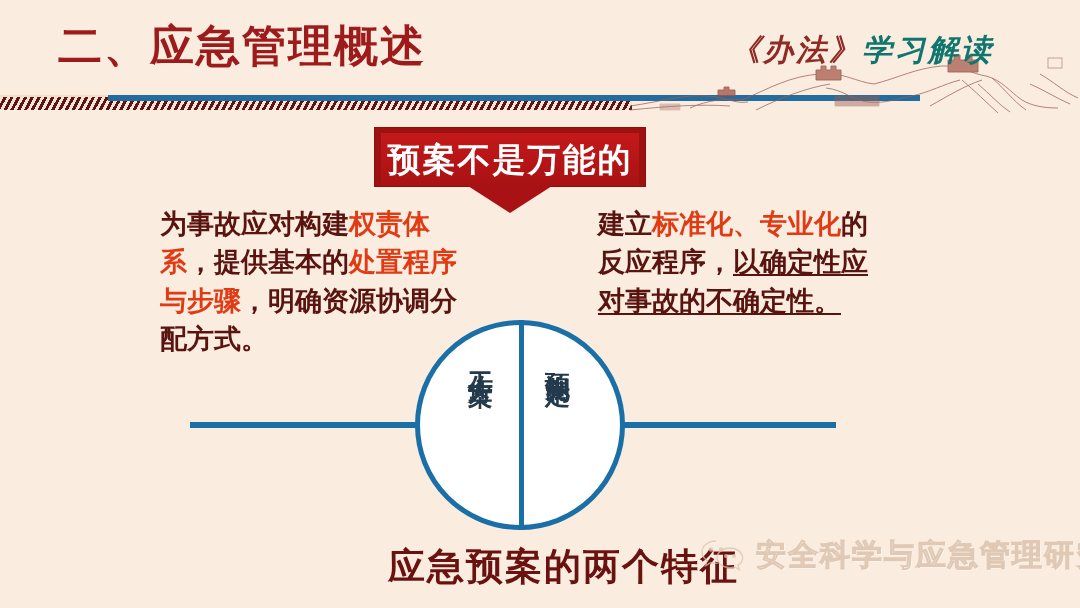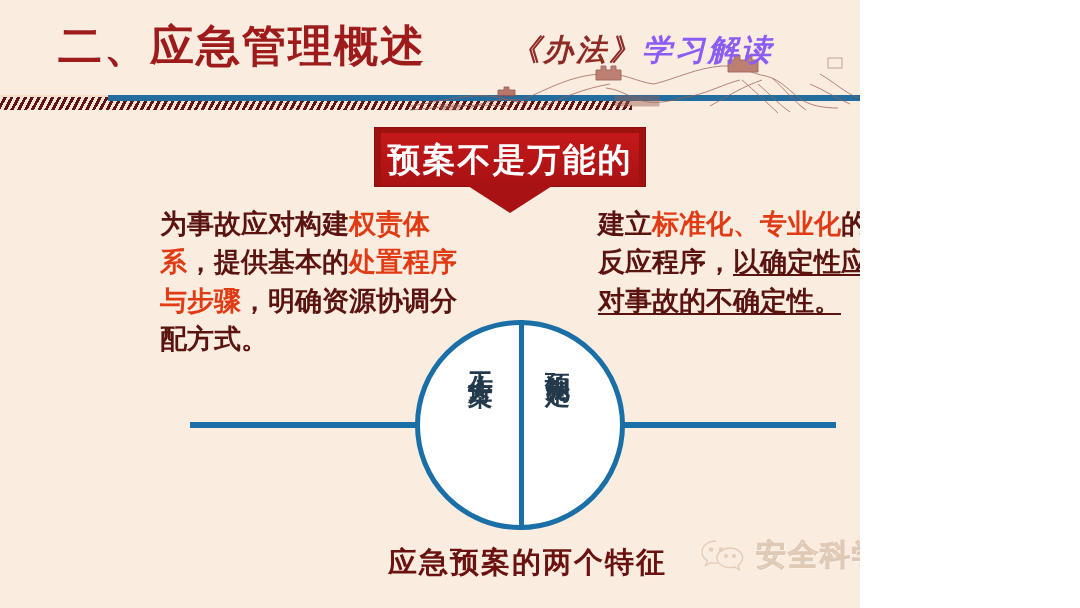--- a/index.html
+++ b/index.html
@@ -2,21 +2,21 @@
 <html><head>
 <meta charset="utf-8">
 <style>
   html, body {
     margin: 0;
     padding: 0;
     background: #ffffff;
   }
   #slide {
     position: relative;
-    width: 860px;
+    width: 1080px;
     height: 608px;
     overflow: hidden;
     background: #fbece0;
     font-family: "Liberation Sans", "DejaVu Sans", sans-serif;
     -webkit-font-smoothing: antialiased;
   }
 
   
   .header-title {
     position: absolute;
@@ -75,21 +75,21 @@
     right: 86px;
     top: 30px;
     font-size: 30px;
     font-weight: bold;
     font-style: italic;
     color: #8d2b24;
     font-family: "Liberation Serif", "DejaVu Serif", serif;
     letter-spacing: 3px;
     white-space: nowrap;
   }
-  .slogan-cn .accent { color: #8b5cf6; }
+  .slogan-cn .accent { color: #0f766e; }
 
   
   .banner-wrap {
     position: absolute;
     left: 374px;
     top: 127px;
     width: 272px;
     height: 60px;
   }
   .banner-box {
@@ -189,21 +189,21 @@
     line-height: 1;
   }
   #label-left  { left: 468px; top: 352px; }
   #label-right { left: 545px; top: 352px; }
 
   
   .footer-caption {
     position: absolute;
     left: 388px;
     top: 548px;
-    font-size: 29px;
+    font-size: 37px;
     font-weight: bold;
     color: #6a1210;
     letter-spacing: 2px;
     white-space: nowrap;
     line-height: 1;
   }
 
   
   .watermark {
     position: absolute;

